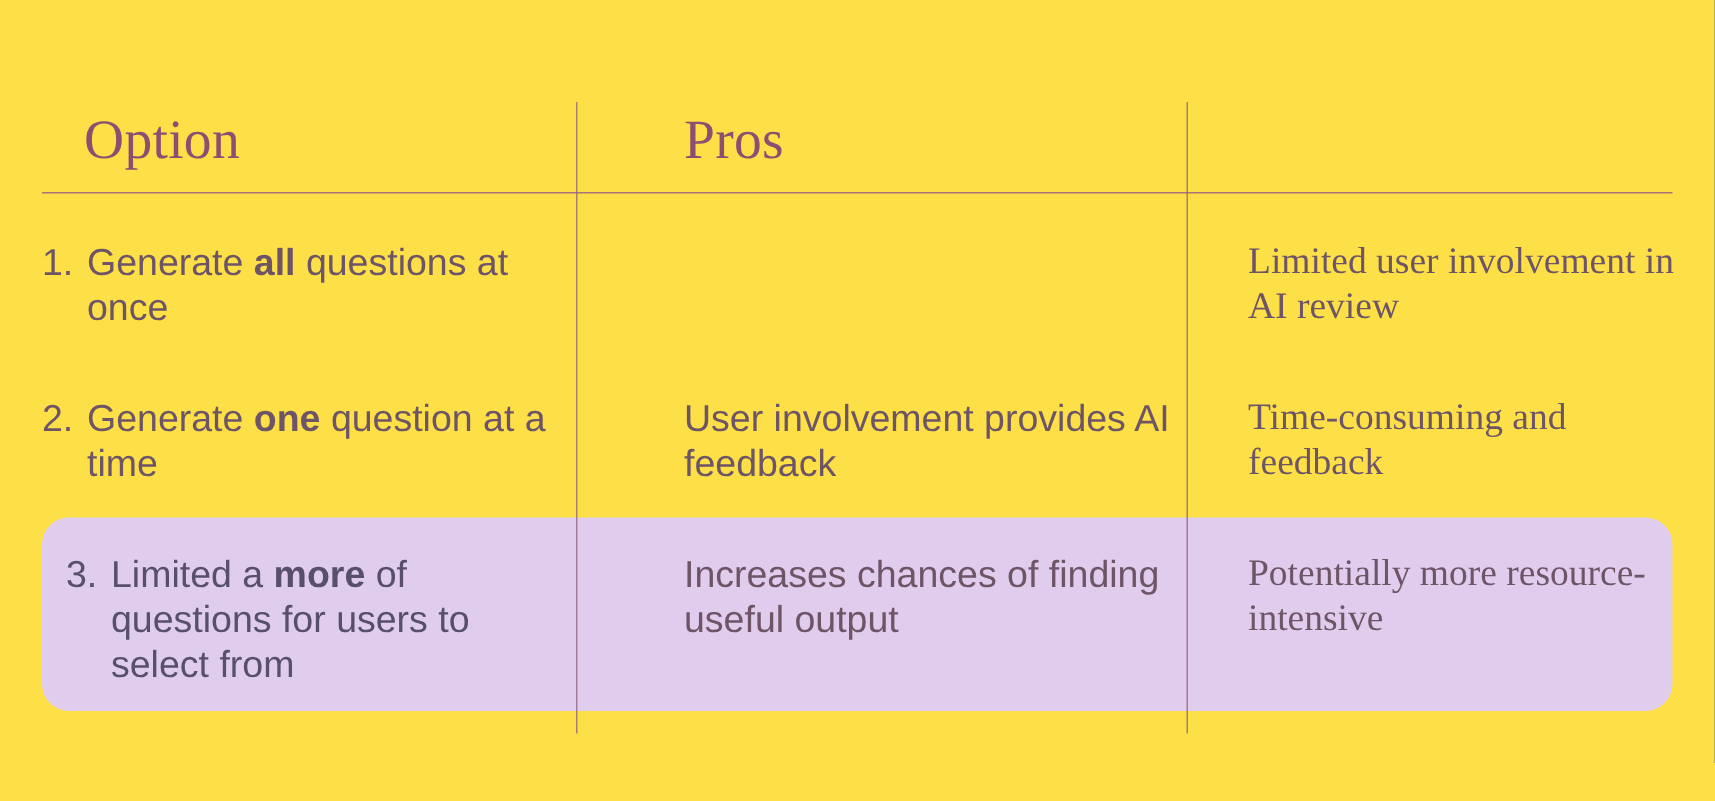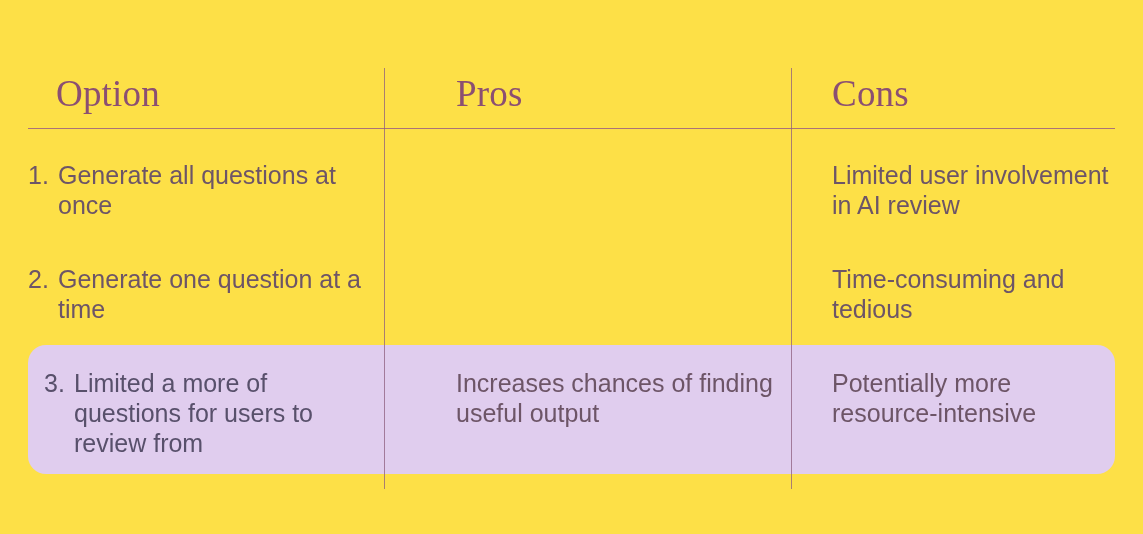--- a/index.html
+++ b/index.html
@@ -66,21 +66,21 @@
     height: 534px;
   }
 
   .cell {
     position: absolute;
   }
 
   
   .col-0 { left: 28px;  width: 340px; }
   .col-1 { left: 424px; width: 350px; margin-left: 32px; }
-  .col-2 { left: 832px; width: 290px; }
+  .col-2 { left: 832px; width: 290px; font-family: Liberation Serif, serif; }
 
   
   .col-head {
     top: 72px;
     font-family: "Liberation Serif", serif;
     font-size: 37px;
     line-height: 44px;
     color: #8b4f72;
     letter-spacing: .2px;
   }
@@ -93,21 +93,21 @@
   .row-2 { top: 264px; }
   .row-3 { top: 368px; }
 
   .body-text {
     font-size: 25px;
     line-height: 30px;
     color: #6d5567;
     font-weight: 400;
   }
 
-  .body-text b { font-weight: 400; color: #6d5567; }
+  .body-text b { font-weight: 700; color: #6d5567; }
 
   
   .opt {
     display: flex;
     gap: 9px;
     align-items: flex-start;
   }
   .opt .num {
     flex: 0 0 auto;
     min-width: 21px;
@@ -133,41 +133,41 @@
 
   <div class="header-rule"></div>
 
   <div class="vdivider d1"></div>
   <div class="vdivider d2"></div>
 
   <div class="grid">
 
     <div class="cell col-0 col-head">Option</div>
     <div class="cell col-1 col-head">Pros</div>
-    <div class="cell col-2 col-head">Cons</div>
 
     <div class="cell col-0 row-1">
       <div class="body-text opt">
         <span class="num">1.</span>
         <span class="txt"><span>Generate </span><b>all</b><span> questions at once</span></span>
       </div>
     </div>
     <div class="cell col-2 row-1 body-text">Limited user involvement in AI review</div>
 
     <div class="cell col-0 row-2">
       <div class="body-text opt">
         <span class="num">2.</span>
         <span class="txt"><span>Generate </span><b>one</b><span> question at a time</span></span>
       </div>
     </div>
-    <div class="cell col-2 row-2 body-text">Time-consuming and tedious</div>
+    <div class="cell col-1 row-2 body-text">User involvement provides AI feedback</div>
+    <div class="cell col-2 row-2 body-text">Time-consuming and feedback</div>
 
     <div class="cell col-0 row-3">
       <div class="body-text opt">
         <span class="num">3.</span>
-        <span class="txt"><span>Limited a </span><b>more</b><span> of questions for users to review from</span></span>
+        <span class="txt"><span>Limited a </span><b>more</b><span> of questions for users to select from</span></span>
       </div>
     </div>
     <div class="cell col-1 row-3 body-text">Increases chances of finding useful output</div>
     <div class="cell col-2 row-3 body-text">Potentially more resource-intensive</div>
 
   </div>
 </div>
 
 </body></html>

